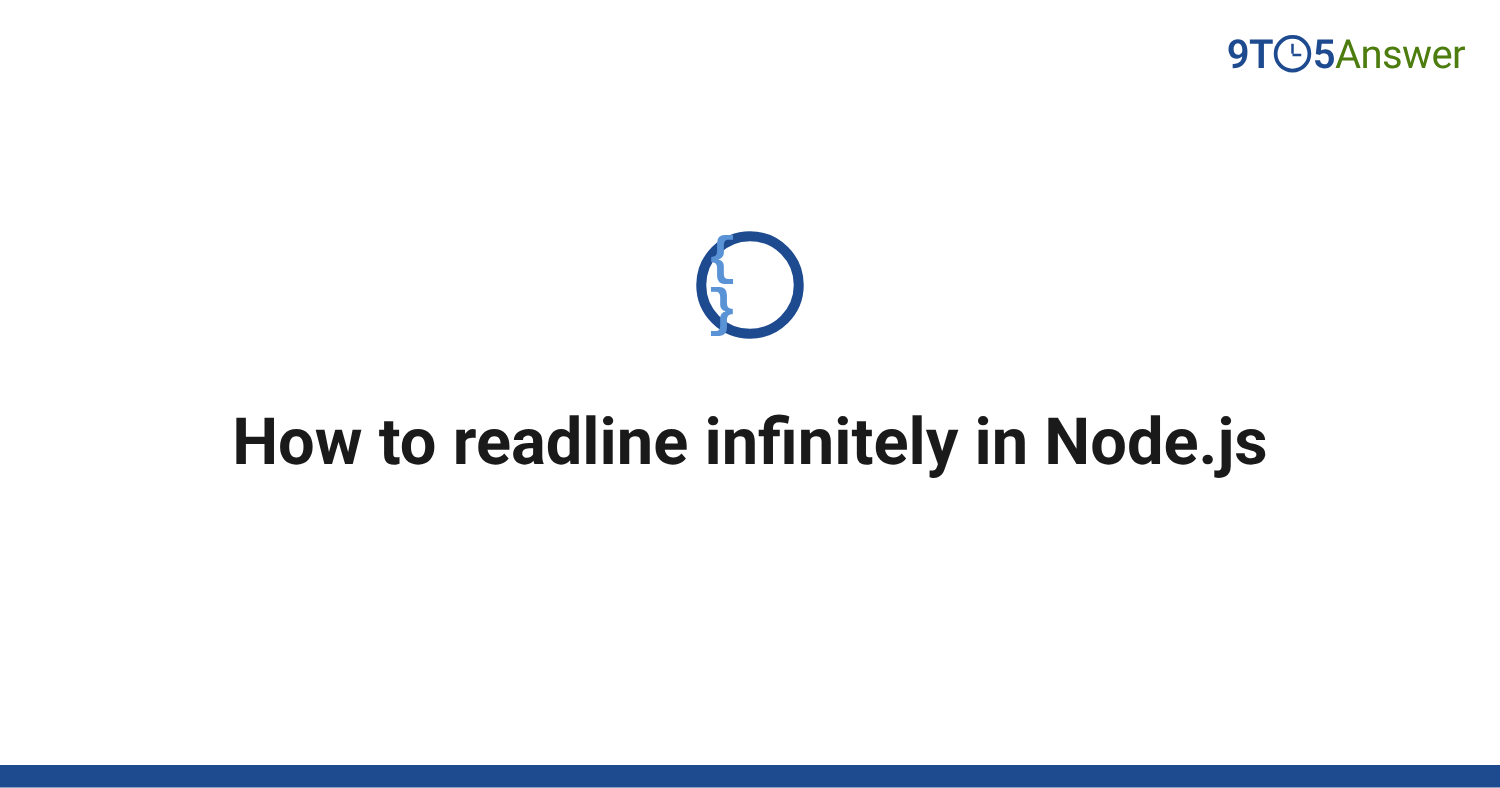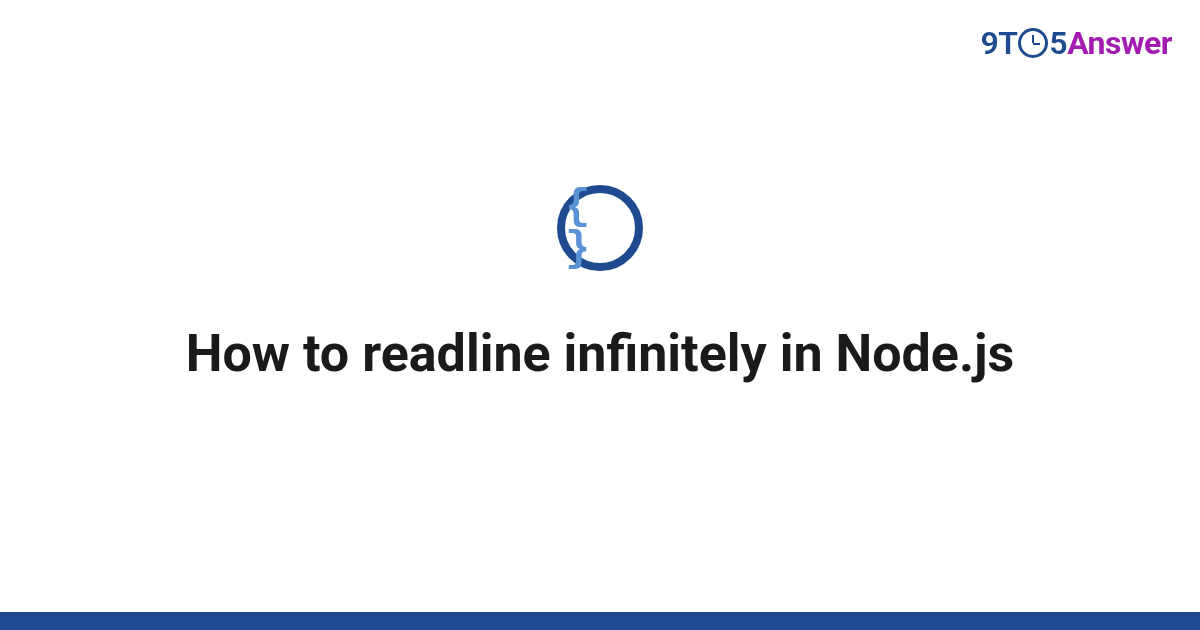--- a/index.html
+++ b/index.html
@@ -60,22 +60,22 @@
       width: 7px;
       height: 2px;
       background: #1e4b8f;
       top: 12px;
       left: 50%;
     }
     .logo .five {
       color: #1e4b8f;
     }
     .logo .answer {
-      color: #a21caf;
-      font-weight: 700;
+      color: #4d7c0f;
+      font-weight: 400;
     }
     .content {
       position: absolute;
       top: 0;
       left: 0;
       width: 100%;
       height: 100%;
       display: flex;
       flex-direction: column;
       align-items: center;

